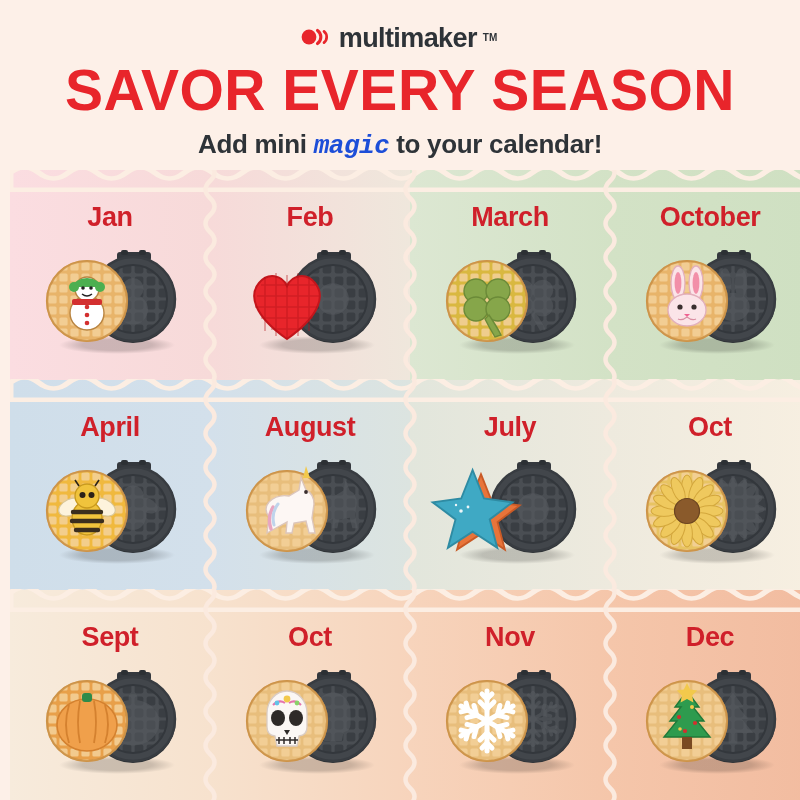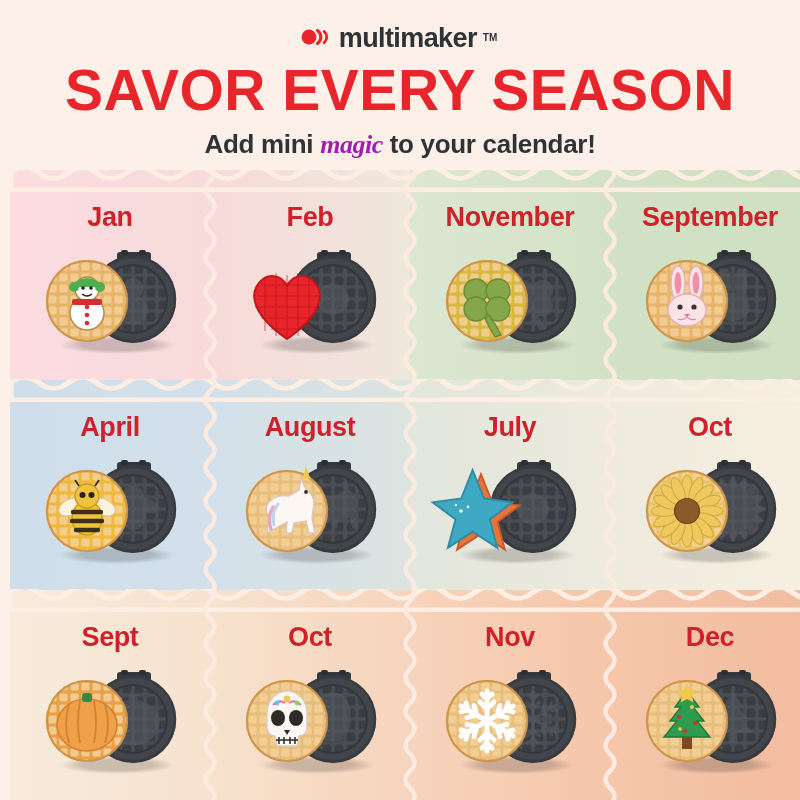--- a/index.html
+++ b/index.html
@@ -75,22 +75,22 @@
   .subhead {
     margin: 10px 0 0 0;
     font-size: 26px;
     font-weight: bold;
     color: #2E3338;
     letter-spacing: -0.3px;
     line-height: 1;
     white-space: nowrap;
   }
   .subhead .magic {
-    color: #a21caf;
-    font-family: Liberation Serif, serif;
+    color: #1d4ed8;
+    font-family: Liberation Mono, monospace;
     font-style: italic;
     font-weight: bold;
     letter-spacing: -0.5px;
     text-align: center;
   }
 
   
   .grid {
     position: absolute;
     top: 170px;
@@ -316,21 +316,21 @@
       <path d="M62,100 C28,76 24,56 34,44 C43,33 57,36 62,47
                C67,36 81,33 90,44 C100,56 96,76 62,100 Z" fill="none" stroke="#C4161C" stroke-width="2"></path>
       <g opacity="0.4" stroke="#B01218" stroke-width="1.6">
         <path d="M36,46 H90 M32,57 H94 M30,68 H92 M36,79 H88 M46,90 H78"></path>
         <path d="M40,38 V92 M51,34 V97 M62,36 V100 M73,34 V97 M84,38 V92"></path>
       </g>
                 </g>
               </svg></div>
           </div>
           <div class="cell">
-            <div class="month-label">November</div>
+            <div class="month-label">March</div>
             <div class="product"><svg viewBox="0 0 170 120" width="170" height="120">
                 <defs>
     <pattern id="wfgMarch" width="11" height="11" patternUnits="userSpaceOnUse">
       <rect width="11" height="11" fill="#D9B840"></rect>
       <rect x="1.4" y="1.4" width="8.2" height="8.2" rx="1.6" fill="#F3D19A" opacity="0.85"></rect>
     </pattern>
     <pattern id="plgMarch" width="12" height="12" patternUnits="userSpaceOnUse">
       <rect width="12" height="12" fill="#4A4E53"></rect>
       <rect x="1.6" y="1.6" width="8.8" height="8.8" rx="2" fill="#3A3E43"></rect>
     </pattern>
@@ -383,21 +383,21 @@
                       <circle cx="11" cy="-10" r="12"></circle>
           <circle cx="-11" cy="8" r="12"></circle>
                       <circle cx="11" cy="8" r="12"></circle>
           <path d="M2,14 q8,12 12,20 l-6,2 q-6,-10 -10,-18 Z"></path>
         </g>
                   </g>
                 </g>
               </svg></div>
           </div>
           <div class="cell">
-            <div class="month-label">September</div>
+            <div class="month-label">October</div>
             <div class="product"><svg viewBox="0 0 170 120" width="170" height="120">
                 <defs>
     <pattern id="wfgApril" width="11" height="11" patternUnits="userSpaceOnUse">
       <rect width="11" height="11" fill="#E8B46A"></rect>
       <rect x="1.4" y="1.4" width="8.2" height="8.2" rx="1.6" fill="#F3D19A" opacity="0.85"></rect>
     </pattern>
     <pattern id="plgApril" width="12" height="12" patternUnits="userSpaceOnUse">
       <rect width="12" height="12" fill="#4A4E53"></rect>
       <rect x="1.6" y="1.6" width="8.8" height="8.8" rx="2" fill="#3A3E43"></rect>
     </pattern>

